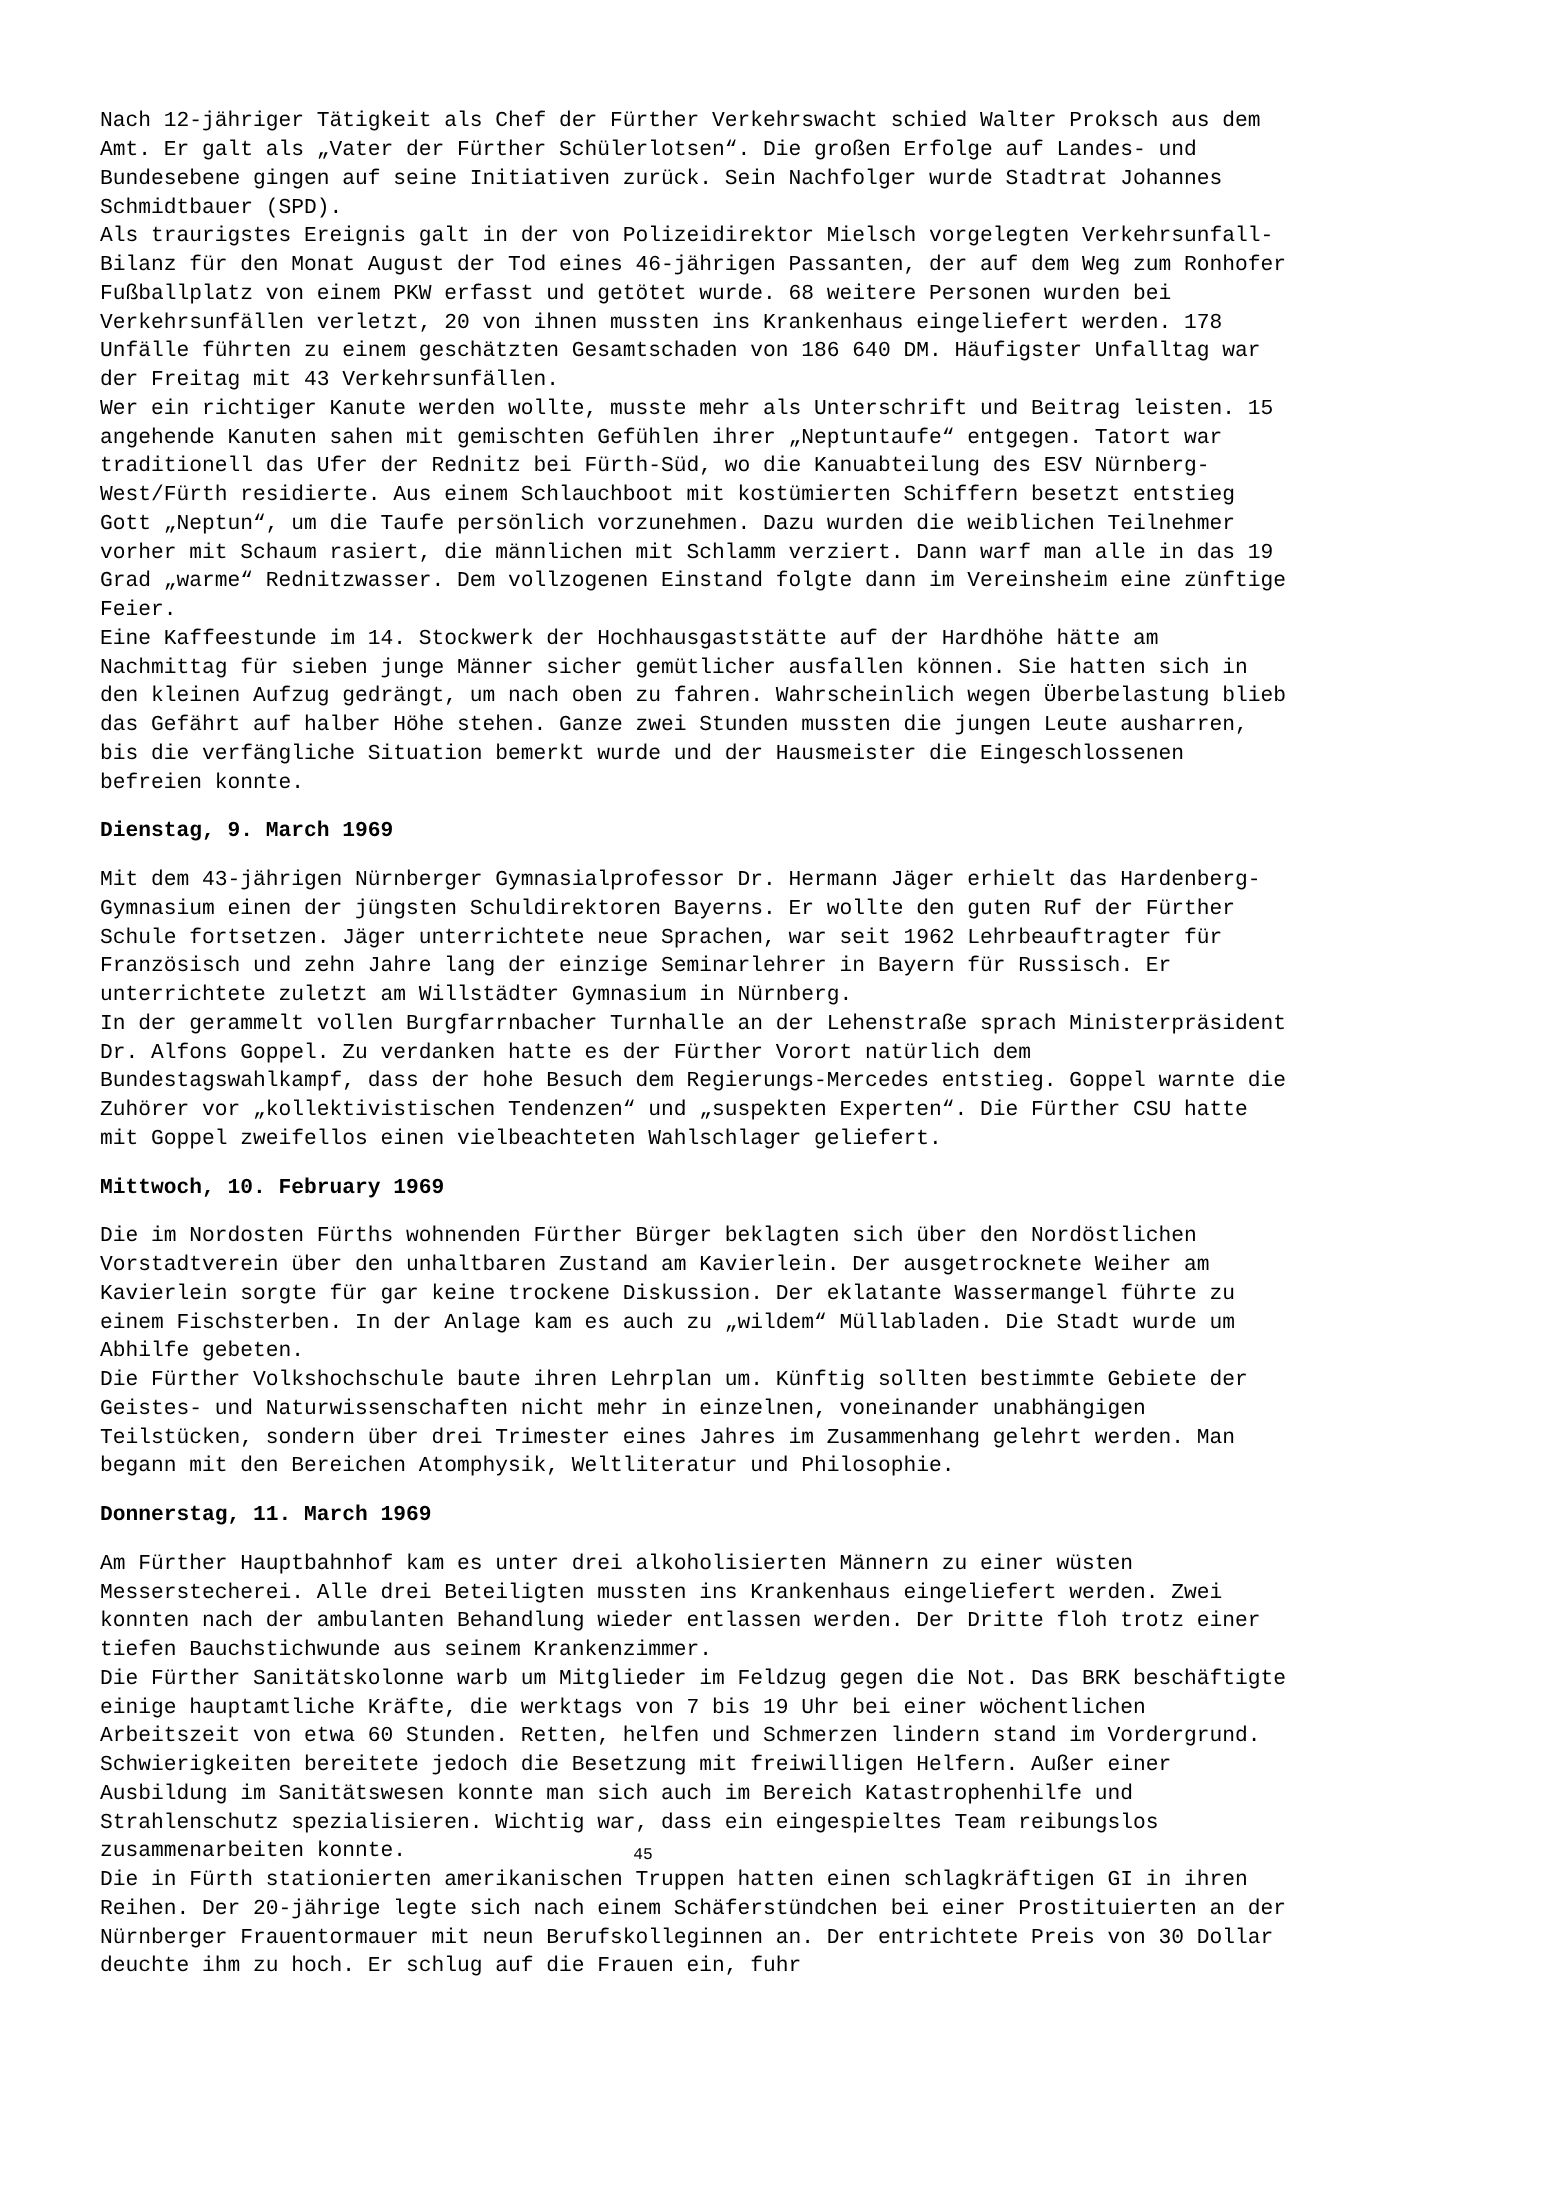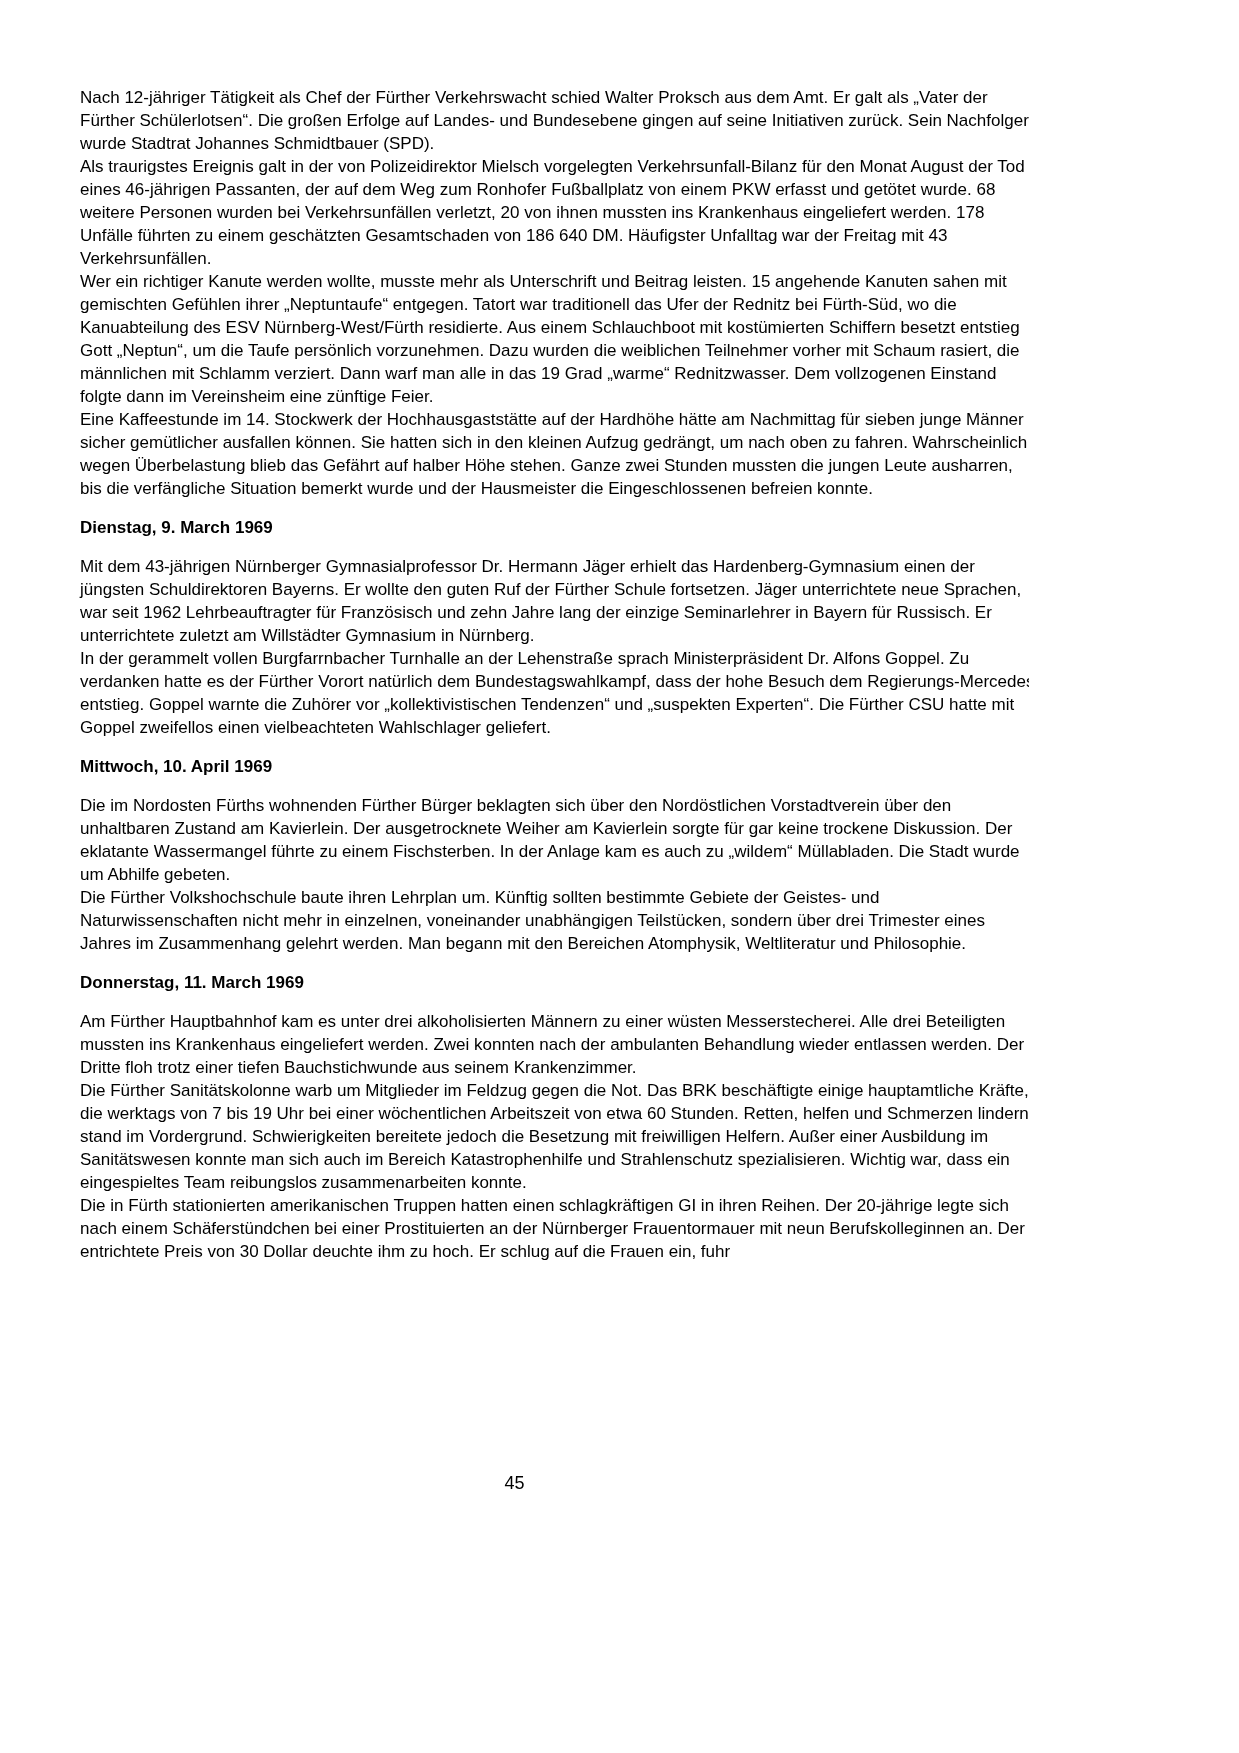--- a/index.html
+++ b/index.html
@@ -6,21 +6,21 @@
     margin: 0;
     padding: 0;
     background: #ffffff;
   }
   .page {
     position: relative;
     width: 1029px;
     height: 1753px;
     background: #ffffff;
     overflow: hidden;
-    font-family: Liberation Sans, sans-serif;
+    font-family: Liberation Mono, monospace;
     color: #000000;
   }
   .content {
     position: absolute;
     left: 80px;
     top: 86px;
     width: 958px;
     font-size: 17px;
     line-height: 23px;
     text-align: left;
@@ -37,21 +37,21 @@
     font-weight: bold;
   }
   .page-footer {
     position: absolute;
     left: 0;
     right: 0;
     top: 1472px;
     text-align: center;
   }
   .page-number {
-    font-size: 18px;
+    font-size: 13px;
     line-height: 23px;
     margin-top: 36px;
   }
 </style>
 </head>
 <body>
 
 <div class="page">
   <main class="content">
 
@@ -65,21 +65,21 @@
       <p class="para">Eine Kaffeestunde im 14. Stockwerk der Hochhausgaststätte auf der Hardhöhe hätte am Nachmittag für sieben junge Männer sicher gemütlicher ausfallen können. Sie hatten sich in den kleinen Aufzug gedrängt, um nach oben zu fahren. Wahrscheinlich wegen Überbelastung blieb das Gefährt auf halber Höhe stehen. Ganze zwei Stunden mussten die jungen Leute ausharren, bis die verfängliche Situation bemerkt wurde und der Hausmeister die Eingeschlossenen befreien konnte.</p>
     </section>
 
     <section class="doc-section">
       <h2 class="heading">Dienstag, 9. March 1969</h2>
       <p class="para">Mit dem 43-jährigen Nürnberger Gymnasialprofessor Dr. Hermann Jäger erhielt das Hardenberg-Gymnasium einen der jüngsten Schuldirektoren Bayerns. Er wollte den guten Ruf der Fürther Schule fortsetzen. Jäger unterrichtete neue Sprachen, war seit 1962 Lehrbeauftragter für Französisch und zehn Jahre lang der einzige Seminarlehrer in Bayern für Russisch. Er unterrichtete zuletzt am Willstädter Gymnasium in Nürnberg.</p>
       <p class="para">In der gerammelt vollen Burgfarrnbacher Turnhalle an der Lehenstraße sprach Ministerpräsident Dr. Alfons Goppel. Zu verdanken hatte es der Fürther Vorort natürlich dem Bundestagswahlkampf, dass der hohe Besuch dem Regierungs-Mercedes entstieg. Goppel warnte die Zuhörer vor „kollektivistischen Tendenzen“ und „suspekten Experten“. Die Fürther CSU hatte mit Goppel zweifellos einen vielbeachteten Wahlschlager geliefert.</p>
     </section>
 
     <section class="doc-section">
-      <h2 class="heading">Mittwoch, 10. April 1969</h2>
+      <h2 class="heading">Mittwoch, 10. February 1969</h2>
       <p class="para">Die im Nordosten Fürths wohnenden Fürther Bürger beklagten sich über den Nordöstlichen Vorstadtverein über den unhaltbaren Zustand am Kavierlein. Der ausgetrocknete Weiher am Kavierlein sorgte für gar keine trockene Diskussion. Der eklatante Wassermangel führte zu einem Fischsterben. In der Anlage kam es auch zu „wildem“ Müllabladen. Die Stadt wurde um Abhilfe gebeten.</p>
       <p class="para">Die Fürther Volkshochschule baute ihren Lehrplan um. Künftig sollten bestimmte Gebiete der Geistes- und Naturwissenschaften nicht mehr in einzelnen, voneinander unabhängigen Teilstücken, sondern über drei Trimester eines Jahres im Zusammenhang gelehrt werden. Man begann mit den Bereichen Atomphysik, Weltliteratur und Philosophie.</p>
     </section>
 
     <section class="doc-section">
       <h2 class="heading">Donnerstag, 11. March 1969</h2>
       <p class="para">Am Fürther Hauptbahnhof kam es unter drei alkoholisierten Männern zu einer wüsten Messerstecherei. Alle drei Beteiligten mussten ins Krankenhaus eingeliefert werden. Zwei konnten nach der ambulanten Behandlung wieder entlassen werden. Der Dritte floh trotz einer tiefen Bauchstichwunde aus seinem Krankenzimmer.</p>
       <p class="para">Die Fürther Sanitätskolonne warb um Mitglieder im Feldzug gegen die Not. Das BRK beschäftigte einige hauptamtliche Kräfte, die werktags von 7 bis 19 Uhr bei einer wöchentlichen Arbeitszeit von etwa 60 Stunden. Retten, helfen und Schmerzen lindern stand im Vordergrund. Schwierigkeiten bereitete jedoch die Besetzung mit freiwilligen Helfern. Außer einer Ausbildung im Sanitätswesen konnte man sich auch im Bereich Katastrophenhilfe und Strahlenschutz spezialisieren. Wichtig war, dass ein eingespieltes Team reibungslos zusammenarbeiten konnte.</p>
       <p class="para">Die in Fürth stationierten amerikanischen Truppen hatten einen schlagkräftigen GI in ihren Reihen. Der 20-jährige legte sich nach einem Schäferstündchen bei einer Prostituierten an der Nürnberger Frauentormauer mit neun Berufskolleginnen an. Der entrichtete Preis von 30 Dollar deuchte ihm zu hoch. Er schlug auf die Frauen ein, fuhr</p>
     </section>

